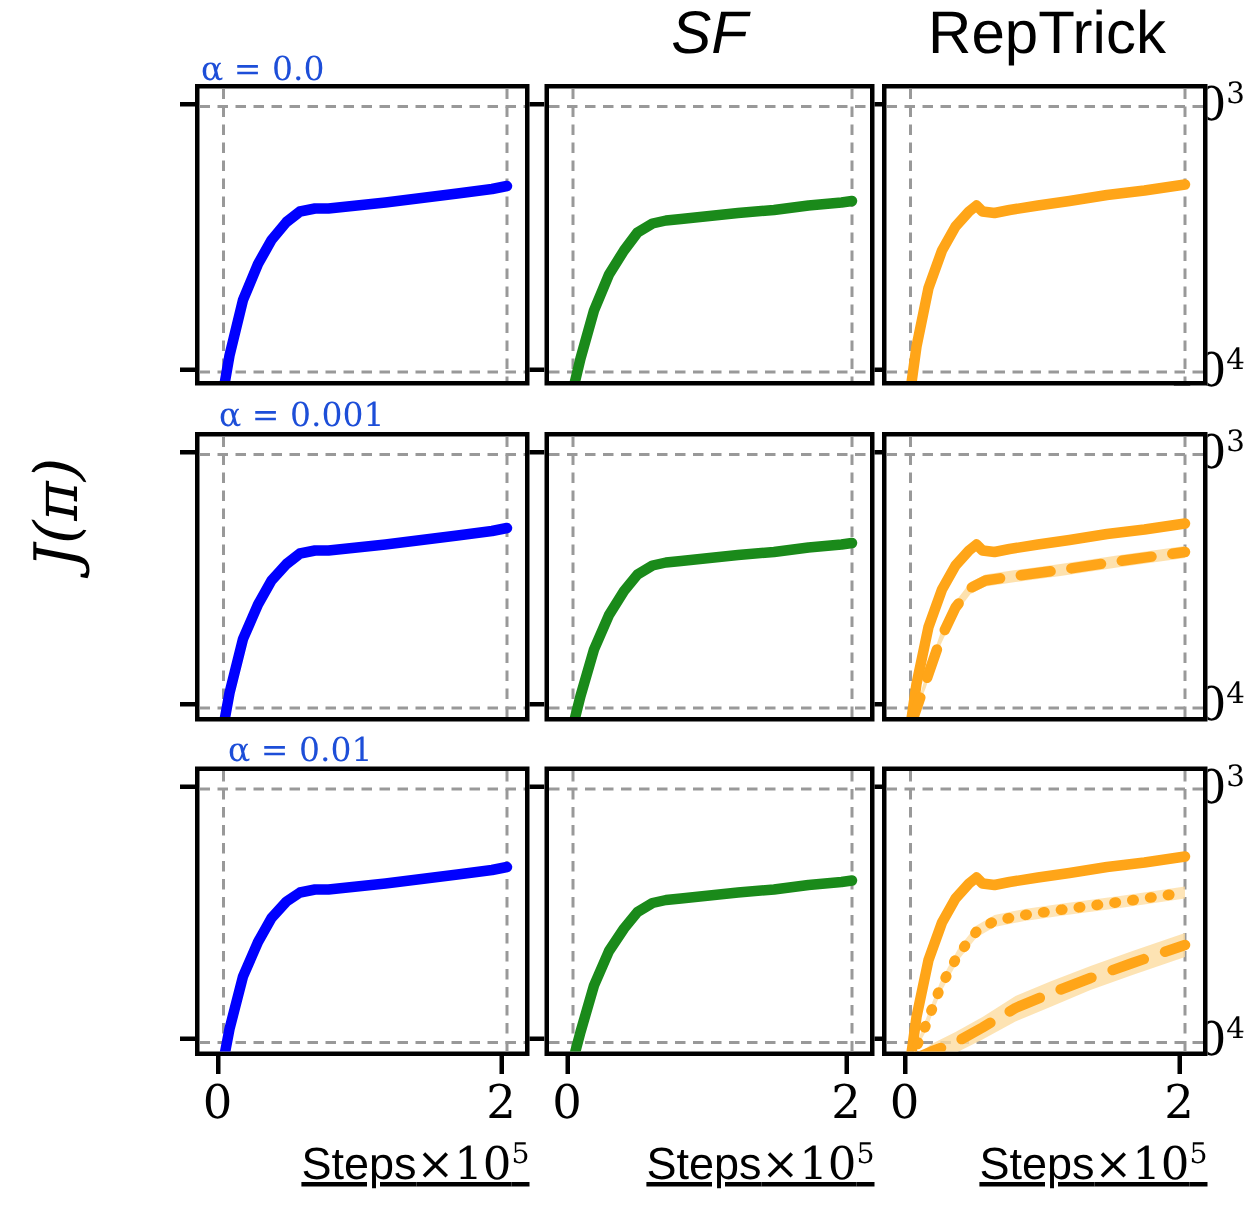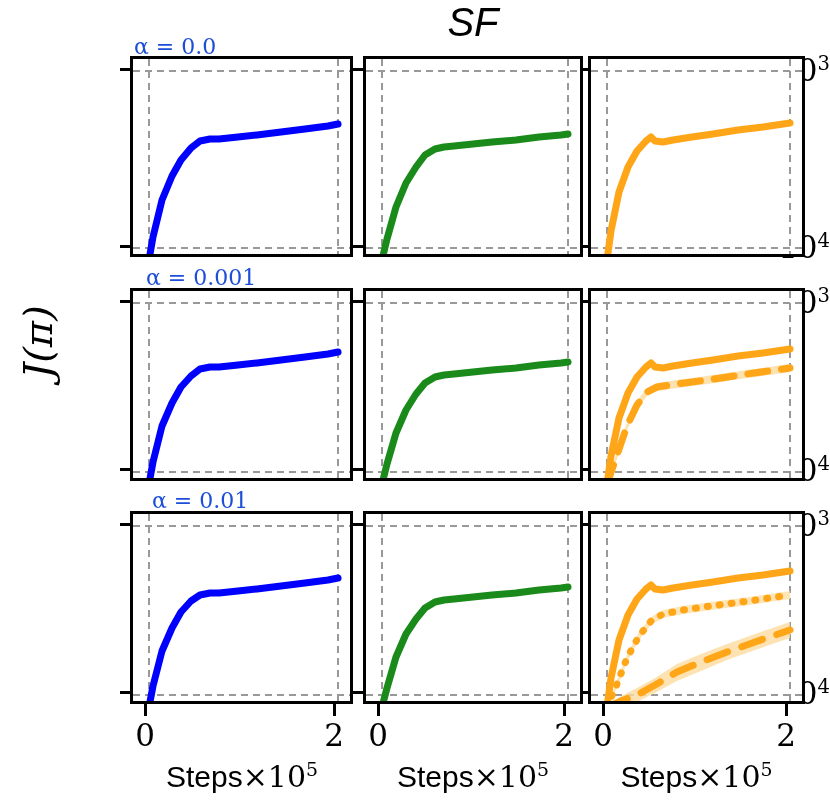--- a/index.html
+++ b/index.html
@@ -23,21 +23,21 @@
   
   .ytick{position:absolute;right:0;text-align:right;white-space:nowrap;
          font-family:"DejaVu Serif","Liberation Serif",serif;font-size:31px;line-height:31px;}
   .ytick sup{font-size:0.63em;vertical-align:super;line-height:0;}
 
   
   .xtick{position:absolute;text-align:center;white-space:nowrap;
          font-family:"DejaVu Serif","Liberation Serif",serif;font-size:31px;line-height:31px;}
 
   
-  .xlabel{position:absolute;text-align:center;white-space:nowrap;font-size:30px;line-height:30px;}
+  .xlabel{position:absolute;text-align:right;white-space:nowrap;font-size:30px;line-height:30px;text-decoration:underline;}
   .xlabel .serif{font-family:"DejaVu Serif","Liberation Serif",serif;font-size:30px;}
   .xlabel .serif sup{font-size:0.63em;vertical-align:super;line-height:0;}
 
   
   .alpha-note{position:absolute;white-space:nowrap;
               font-family:"DejaVu Serif","Liberation Serif",serif;
               font-size:22px;line-height:17px;color:#1d4ed8;z-index:6;}
 
   
   .panel{position:absolute;box-sizing:border-box;border:3px solid #000;background:#fff;overflow:hidden;}
@@ -45,20 +45,21 @@
 
   
   .tickmark{position:absolute;background:#000;}
 </style>
 </head>
 <body>
 
 <div id="figure">
 
   <div class="col-title" style="left:363px;top:2px;width:220px;font-style:italic;">SF</div>
+  <div class="col-title" style="left:588px;top:2px;width:220px;">RepTrick</div>
 
   <div id="ylabel">
     <span>J(π)</span>
   </div>
 
   <div class="ytick" style="top:55px;width:125px;">
     <span>−10</span><sup>3</sup>
   </div>
   <div class="ytick" style="top:232px;width:125px;">
     <span>−10</span><sup>4</sup>

